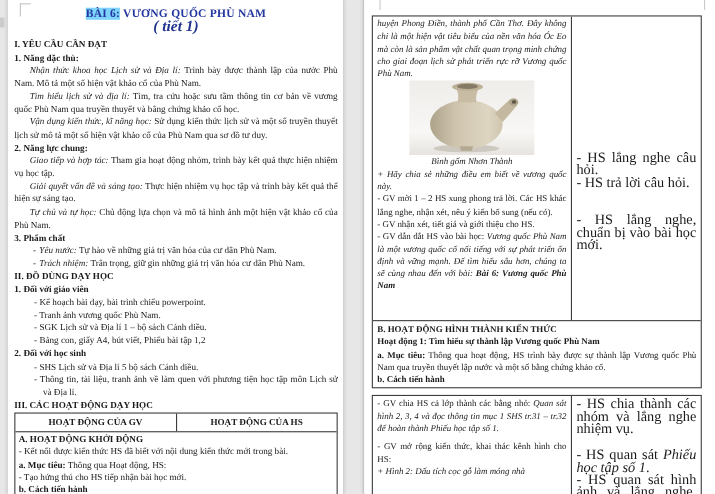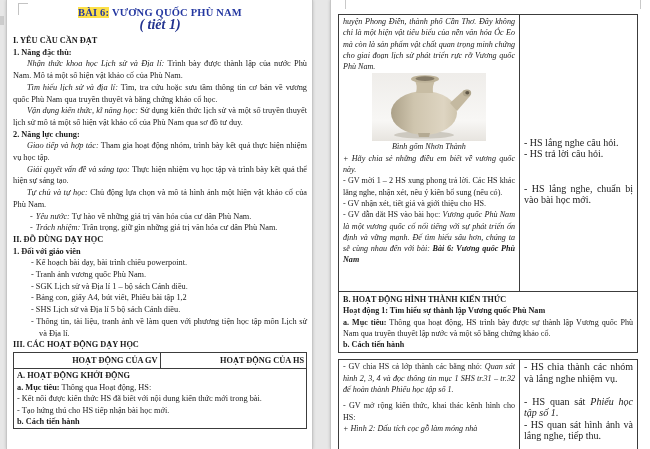--- a/index.html
+++ b/index.html
@@ -18,45 +18,45 @@
   .pg2{left:330px;width:326px;border-right:none;}
   .edge-tick{position:absolute;left:0;top:16px;width:4px;height:9px;background:#cccccc;}
   .crop{position:absolute;width:9px;height:11px;}
   .crop.tl{left:11px;top:3px;border-left:1px solid #c3c3c3;border-top:1px solid #c3c3c3;}
   .crop.t2a{left:14px;top:0;height:9px;width:0;border-left:1px solid #c9c9c9;}
   .crop.t2b{right:16px;top:0;height:9px;width:0;border-left:1px solid #c9c9c9;}
 
   
   .c1{padding:6px 5px 0 6px;font-size:8.3px;line-height:11.7px;}
   .doc-title{text-align:center;font-weight:bold;font-size:10.5px;line-height:13px;color:#2437a0;letter-spacing:.2px;}
-  .doc-title .hl{background:#fde047;text-align:right;}
+  .doc-title .hl{background:#7dd3fc;text-align:right;}
   .doc-subtitle{text-align:center;font-weight:bold;font-style:italic;font-size:14px;line-height:11px;color:#22338f;margin-bottom:5px;}
   .h{font-weight:bold;text-align:left;}
   p{margin:0;}
   .jp{text-align:justify;}
   .ind{text-indent:14px;}
   .li{padding-left:17px;}
   .li2{padding-left:26px;text-indent:-8px;}
   i.lead{font-style:italic;}
   .dash{margin-right:3px;}
 
   .tb{border:1px solid #3c3c3c;}
   .tb1{margin-top:1px;line-height:11.4px;}
   .thdr{display:flex;font-weight:bold;text-align:center;}
-  .thc{flex:1;padding:2px 2px;border-right:1px solid #3c3c3c;text-align:right;}
+  .thc{flex:1;padding:2px 2px;border-right:1px solid #3c3c3c;}
   .thc.last{border-right:none;}
   .trow{border-top:1px solid #3c3c3c;padding:1px 3px;}
   .hb{font-weight:bold;}
 
   
   .c2{padding:14px 0 0 7px;font-size:8.1px;line-height:11.3px;}
   .t1{width:300px;box-sizing:border-box;}
   .p2split{display:flex;align-items:stretch;}
   .p2c1{width:181px;border-right:1px solid #3c3c3c;padding:1px 4px;box-sizing:border-box;}
-  .p2c2{flex:1;padding:1px 4px;font-size:10px;}
+  .p2c2{flex:1;padding:1px 4px;font-size:13px;}
   .r1{height:276px;overflow:hidden;}
   .r1 .p2c1 i, .ital{font-style:italic;}
   .photo{display:block;width:114px;height:68px;margin:1px auto 0;}
   .caption{text-align:center;font-style:italic;}
   .bolditalic{font-weight:bold;font-style:italic;}
   .fullrow{border-top:1px solid #3c3c3c;padding:2px 4px;}
   .t2{margin-top:6px;width:300px;box-sizing:border-box;height:96px;overflow:hidden;}
   .sp-hs1{height:121px;}
   .sp-hs3{height:23px;}
   .sp-sm{height:5px;}
@@ -78,43 +78,45 @@
       <div class="h">1. Năng đặc thù:</div>
       <p class="jp ind"><i class="lead">Nhận thức khoa học Lịch sử và Địa lí:</i><span> Trình bày được thành lập của nước Phù Nam. Mô tả một số hiện vật khảo cổ của Phù Nam.</span></p>
       <p class="jp ind"><i class="lead">Tìm hiểu lịch sử và địa lí:</i><span> Tìm, tra cứu hoặc sưu tầm thông tin cơ bản về vương quốc Phù Nam qua truyền thuyết và bằng chứng khảo cổ học.</span></p>
       <p class="jp ind"><i class="lead">Vận dụng kiến thức, kĩ năng học:</i><span> Sử dụng kiến thức lịch sử và một số truyền thuyết lịch sử mô tả một số hiện vật khảo cổ của Phù Nam qua sơ đồ tư duy.</span></p>
 
       <div class="h">2. Năng lực chung:</div>
       <p class="jp ind"><i class="lead">Giao tiếp và hợp tác:</i><span> Tham gia hoạt động nhóm, trình bày kết quả thực hiện nhiệm vụ học tập.</span></p>
       <p class="jp ind"><i class="lead">Giải quyết vấn đề và sáng tạo:</i><span> Thực hiện nhiệm vụ học tập và trình bày kết quả thể hiện sự sáng tạo.</span></p>
       <p class="jp ind"><i class="lead">Tự chủ và tự học:</i><span> Chủ động lựa chọn và mô tả hình ảnh một hiện vật khảo cổ của Phù Nam.</span></p>
 
+      <div class="h">3. Phẩm chất</div>
       <p class="jp li"><span class="dash">-</span><i class="lead">Yêu nước:</i><span> Tự hào về những giá trị văn hóa của cư dân Phù Nam.</span></p>
       <p class="jp li"><span class="dash">-</span><i class="lead">Trách nhiệm:</i><span> Trân trọng, giữ gìn những giá trị văn hóa cư dân Phù Nam.</span></p>
 
       <div class="h">II. ĐỒ DÙNG DẠY HỌC</div>
       <div class="h">1. Đối với giáo viên</div>
       <p class="jp li2">- Kế hoạch bài dạy, bài trình chiếu powerpoint.</p>
       <p class="jp li2">- Tranh ảnh vương quốc Phù Nam.</p>
       <p class="jp li2">- SGK Lịch sử và Địa lí 1 – bộ sách Cánh diều.</p>
       <p class="jp li2">- Bảng con, giấy A4, bút viết, Phiếu bài tập 1,2</p>
+      <div class="h">2. Đối với học sinh</div>
       <p class="jp li2">- SHS Lịch sử và Địa lí 5 bộ sách Cánh diều.</p>
       <p class="jp li2">- Thông tin, tài liệu, tranh ảnh về làm quen với phương tiện học tập môn Lịch sử và Địa lí.</p>
 
       <div class="h">III. CÁC HOẠT ĐỘNG DẠY HỌC</div>
 
       <div class="tb tb1">
         <div class="thdr">
           <div class="thc">HOẠT ĐỘNG CỦA GV</div>
           <div class="thc last">HOẠT ĐỘNG CỦA HS</div>
         </div>
         <div class="trow">
           <p class="hb jp">A. HOẠT ĐỘNG KHỞI ĐỘNG</p>
+          <p class="jp">- Kết nối được kiến thức HS đã biết với nội dung kiến thức mới trong bài.</p>
           <p class="jp"><span class="hb">a. Mục tiêu:</span><span> Thông qua Hoạt động, HS:</span></p>
-          <p class="jp">- Kết nối được kiến thức HS đã biết với nội dung kiến thức mới trong bài.</p>
           <p class="jp">- Tạo hứng thú cho HS tiếp nhận bài học mới.</p>
           <p class="hb jp">b. Cách tiến hành</p>
         </div>
 
       </div>
     </div>
   </div>
 
   <div class="pg pg2">
     <div class="crop t2a"></div>

